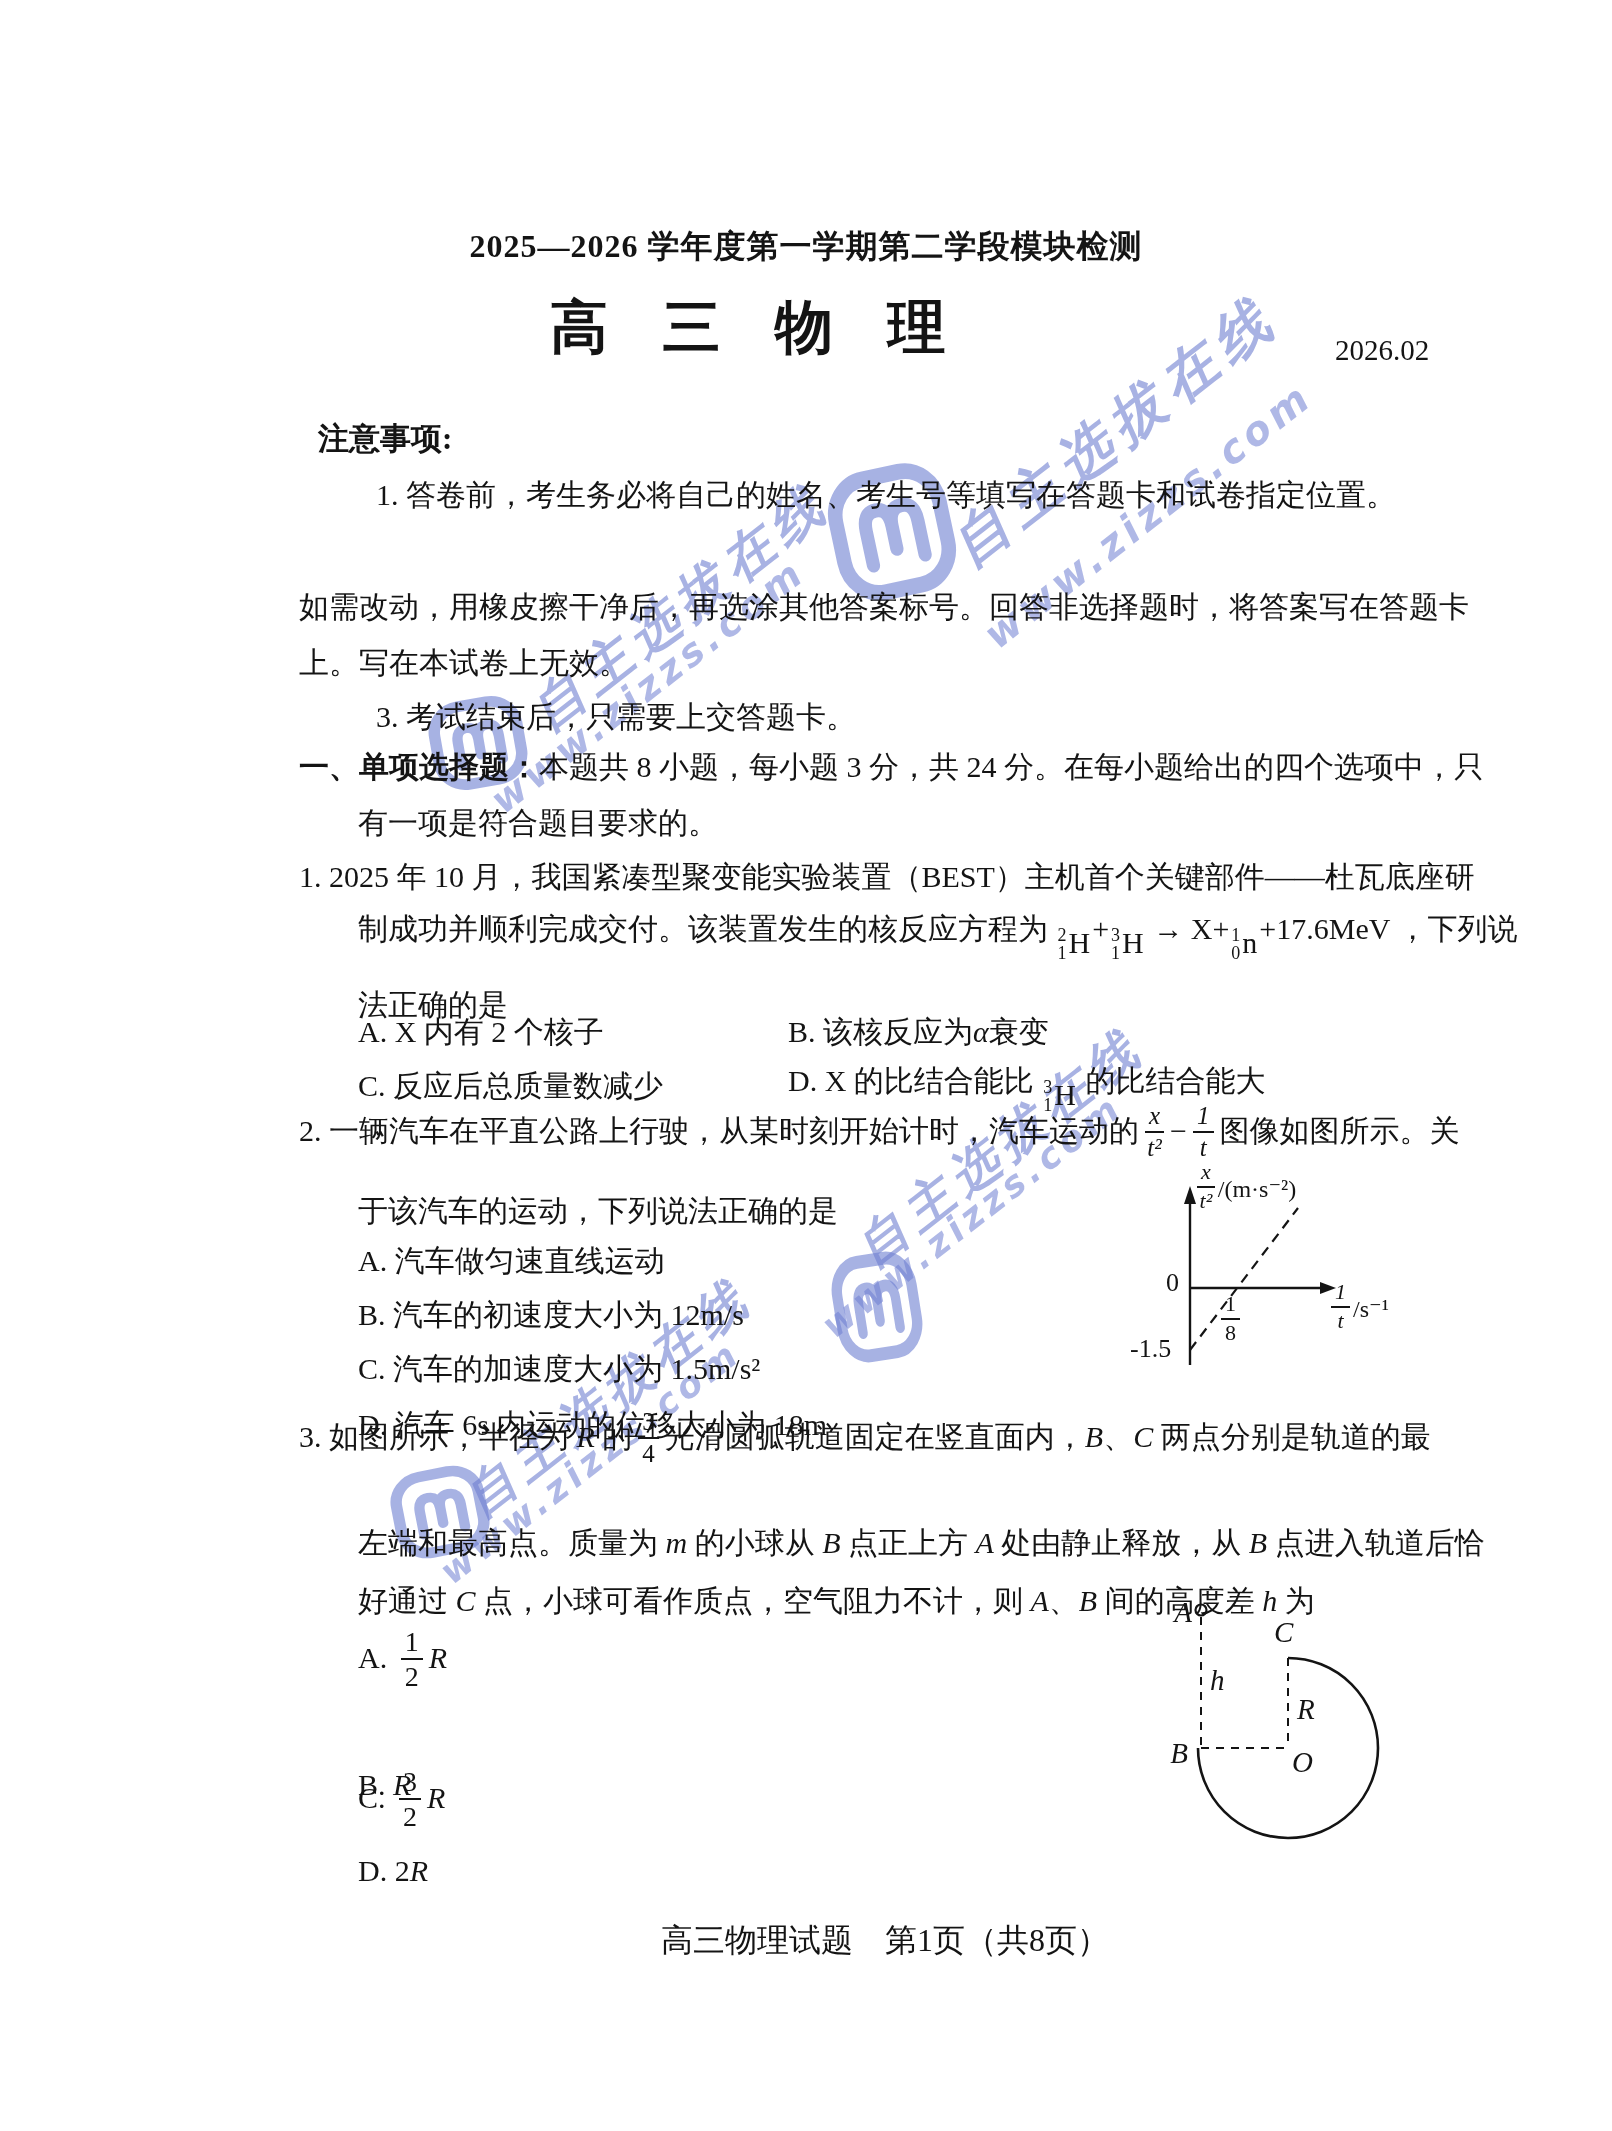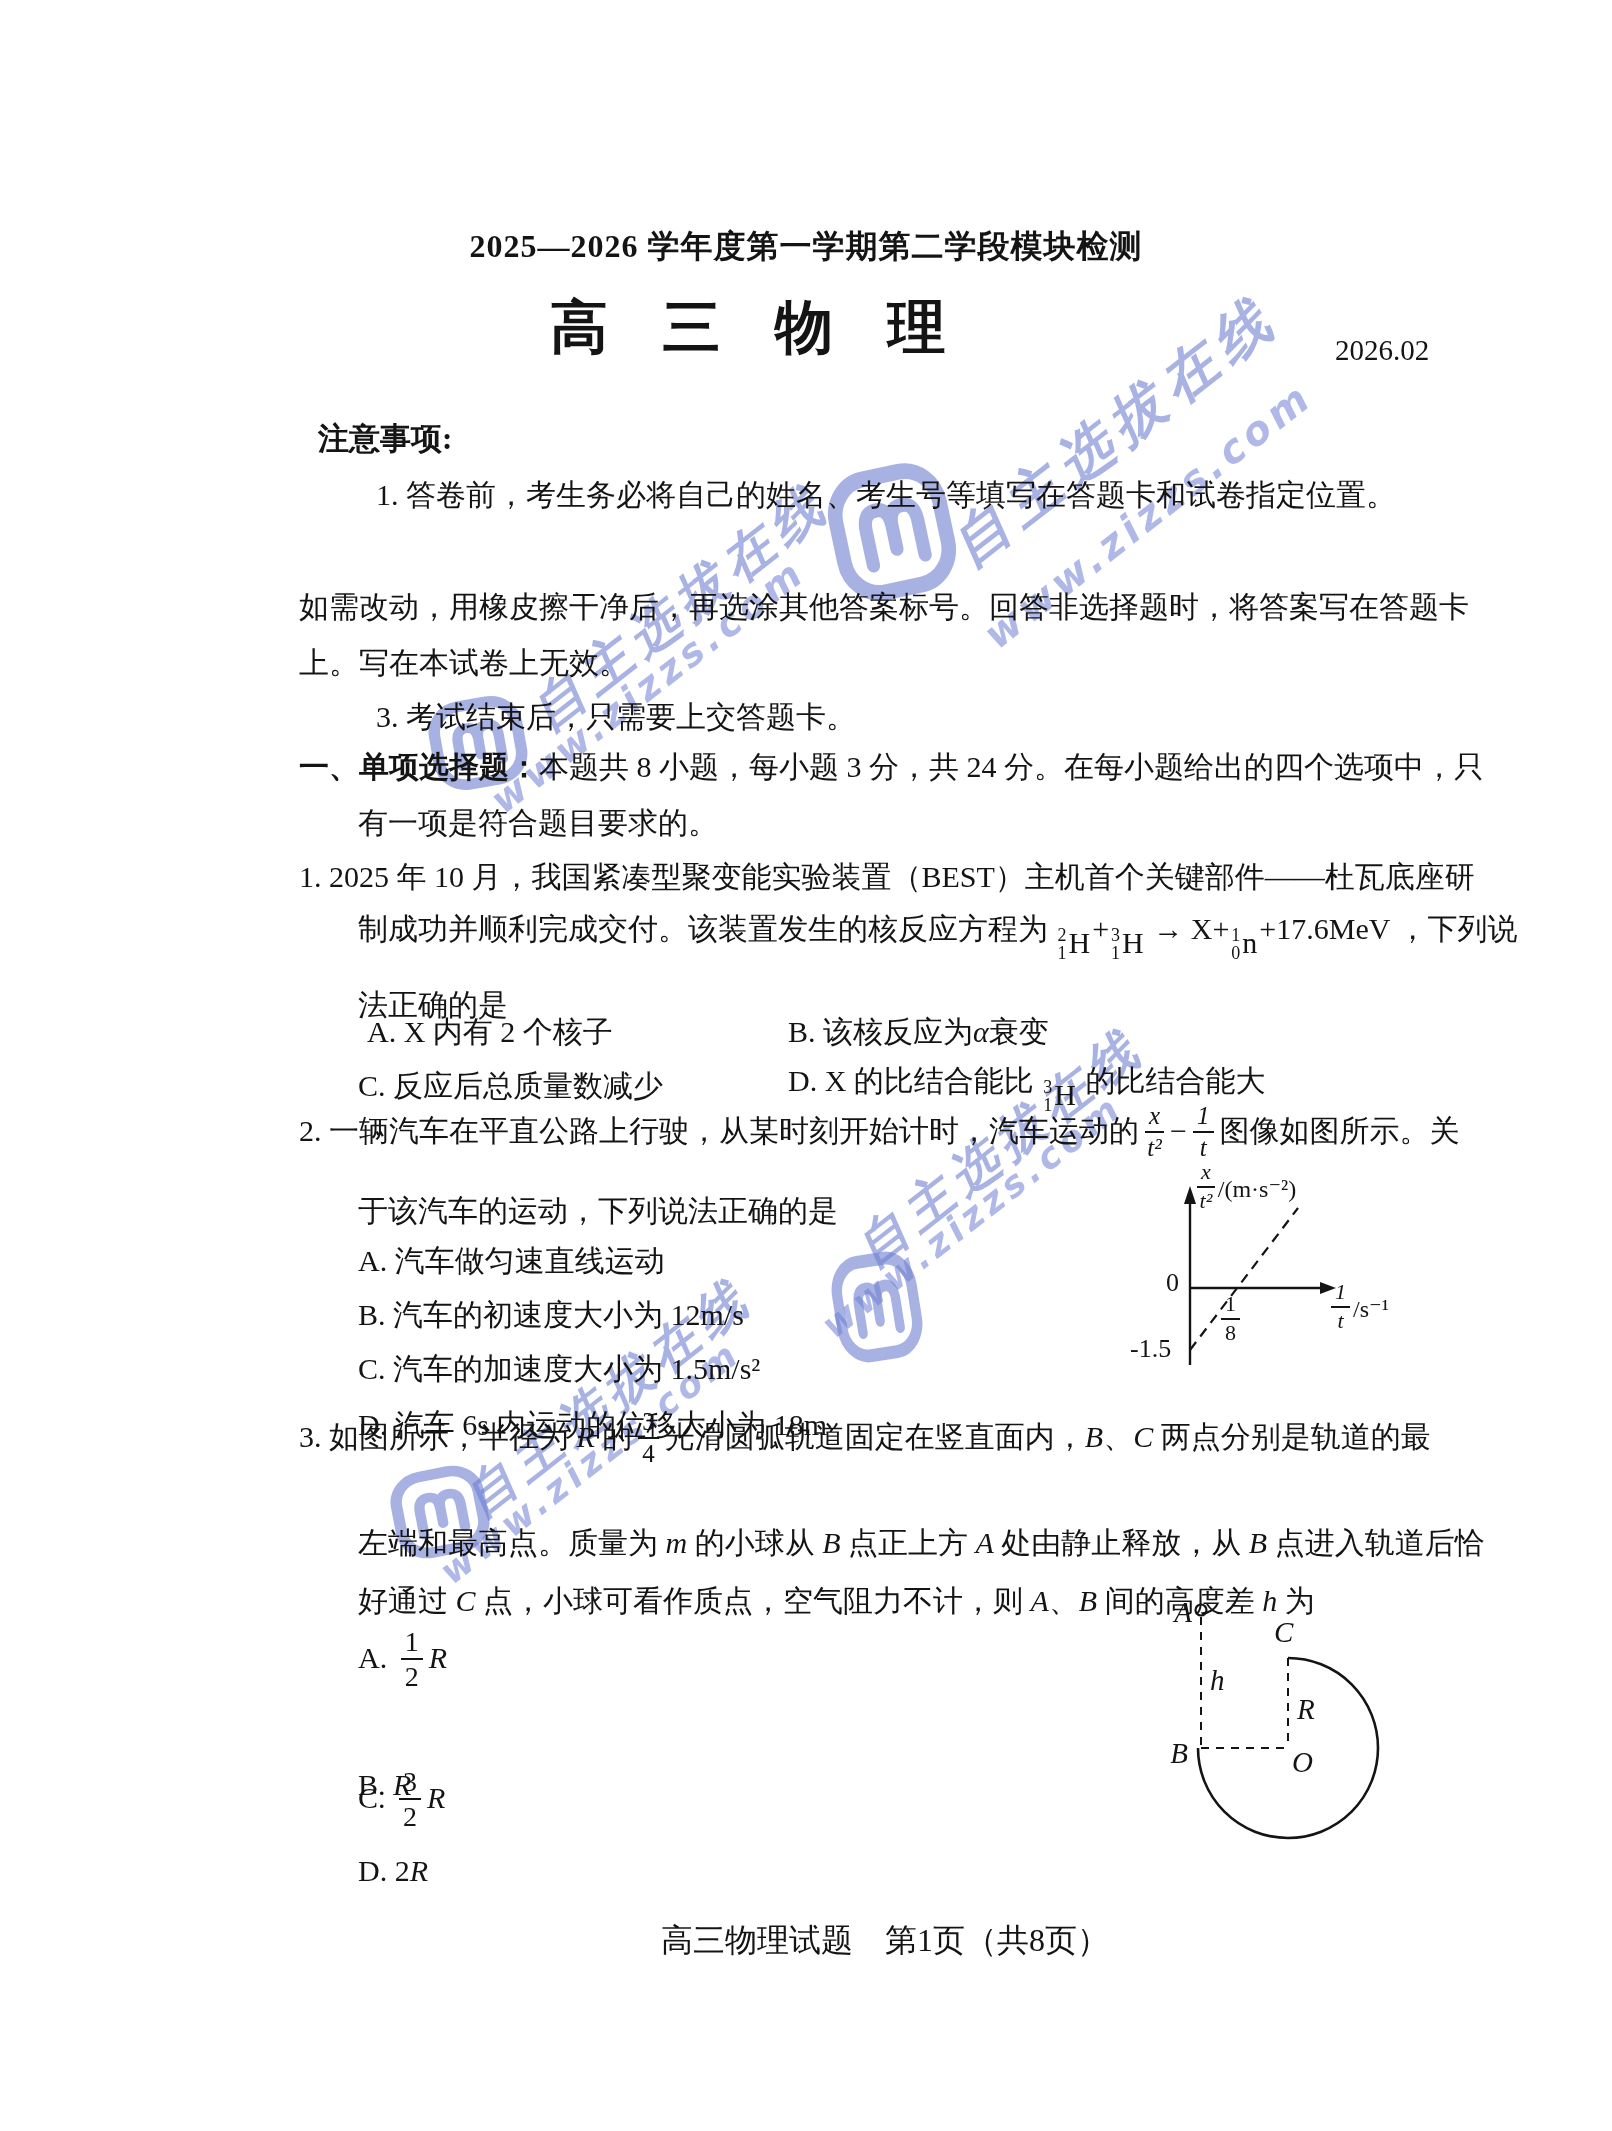--- a/index.html
+++ b/index.html
@@ -102,21 +102,21 @@
           <span>2</span>
           <span>1</span>
         </span>H</span>+<span class="nuc"><span class="nstack">
           <span>3</span>
           <span>1</span>
         </span>H</span> → X+<span class="nuc"><span class="nstack">
           <span>1</span>
           <span>0</span>
         </span>n</span>+17.6MeV ，下列说</div>
   <div class="ln" style="left:358px;top:966px;margin-top:20px;">法正确的是</div>
-  <div class="ln" style="left:358px;top:1013px;margin-left:9px;">A. X 内有 2 个核子</div>
+  <div class="ln" style="left:358px;top:1013px;">A. X 内有 2 个核子</div>
   <div class="ln" style="left:788px;top:1013px;">B. 该核反应为<i>α</i>衰变</div>
   <div class="ln" style="left:358px;top:1067px;">C. 反应后总质量数减少</div>
   <div class="ln" style="left:788px;top:1062px;">D. X 的比结合能比 <span class="nuc"><span class="nstack">
           <span>3</span>
           <span>1</span>
         </span>H</span> 的比结合能大</div>
 
   <div class="ln" style="left:299px;top:1104px;">2. 一辆汽车在平直公路上行驶，从某时刻开始计时，汽车运动的<span class="frac it">
         <span class="fnum">x</span>
         <span class="fden">t²</span>

